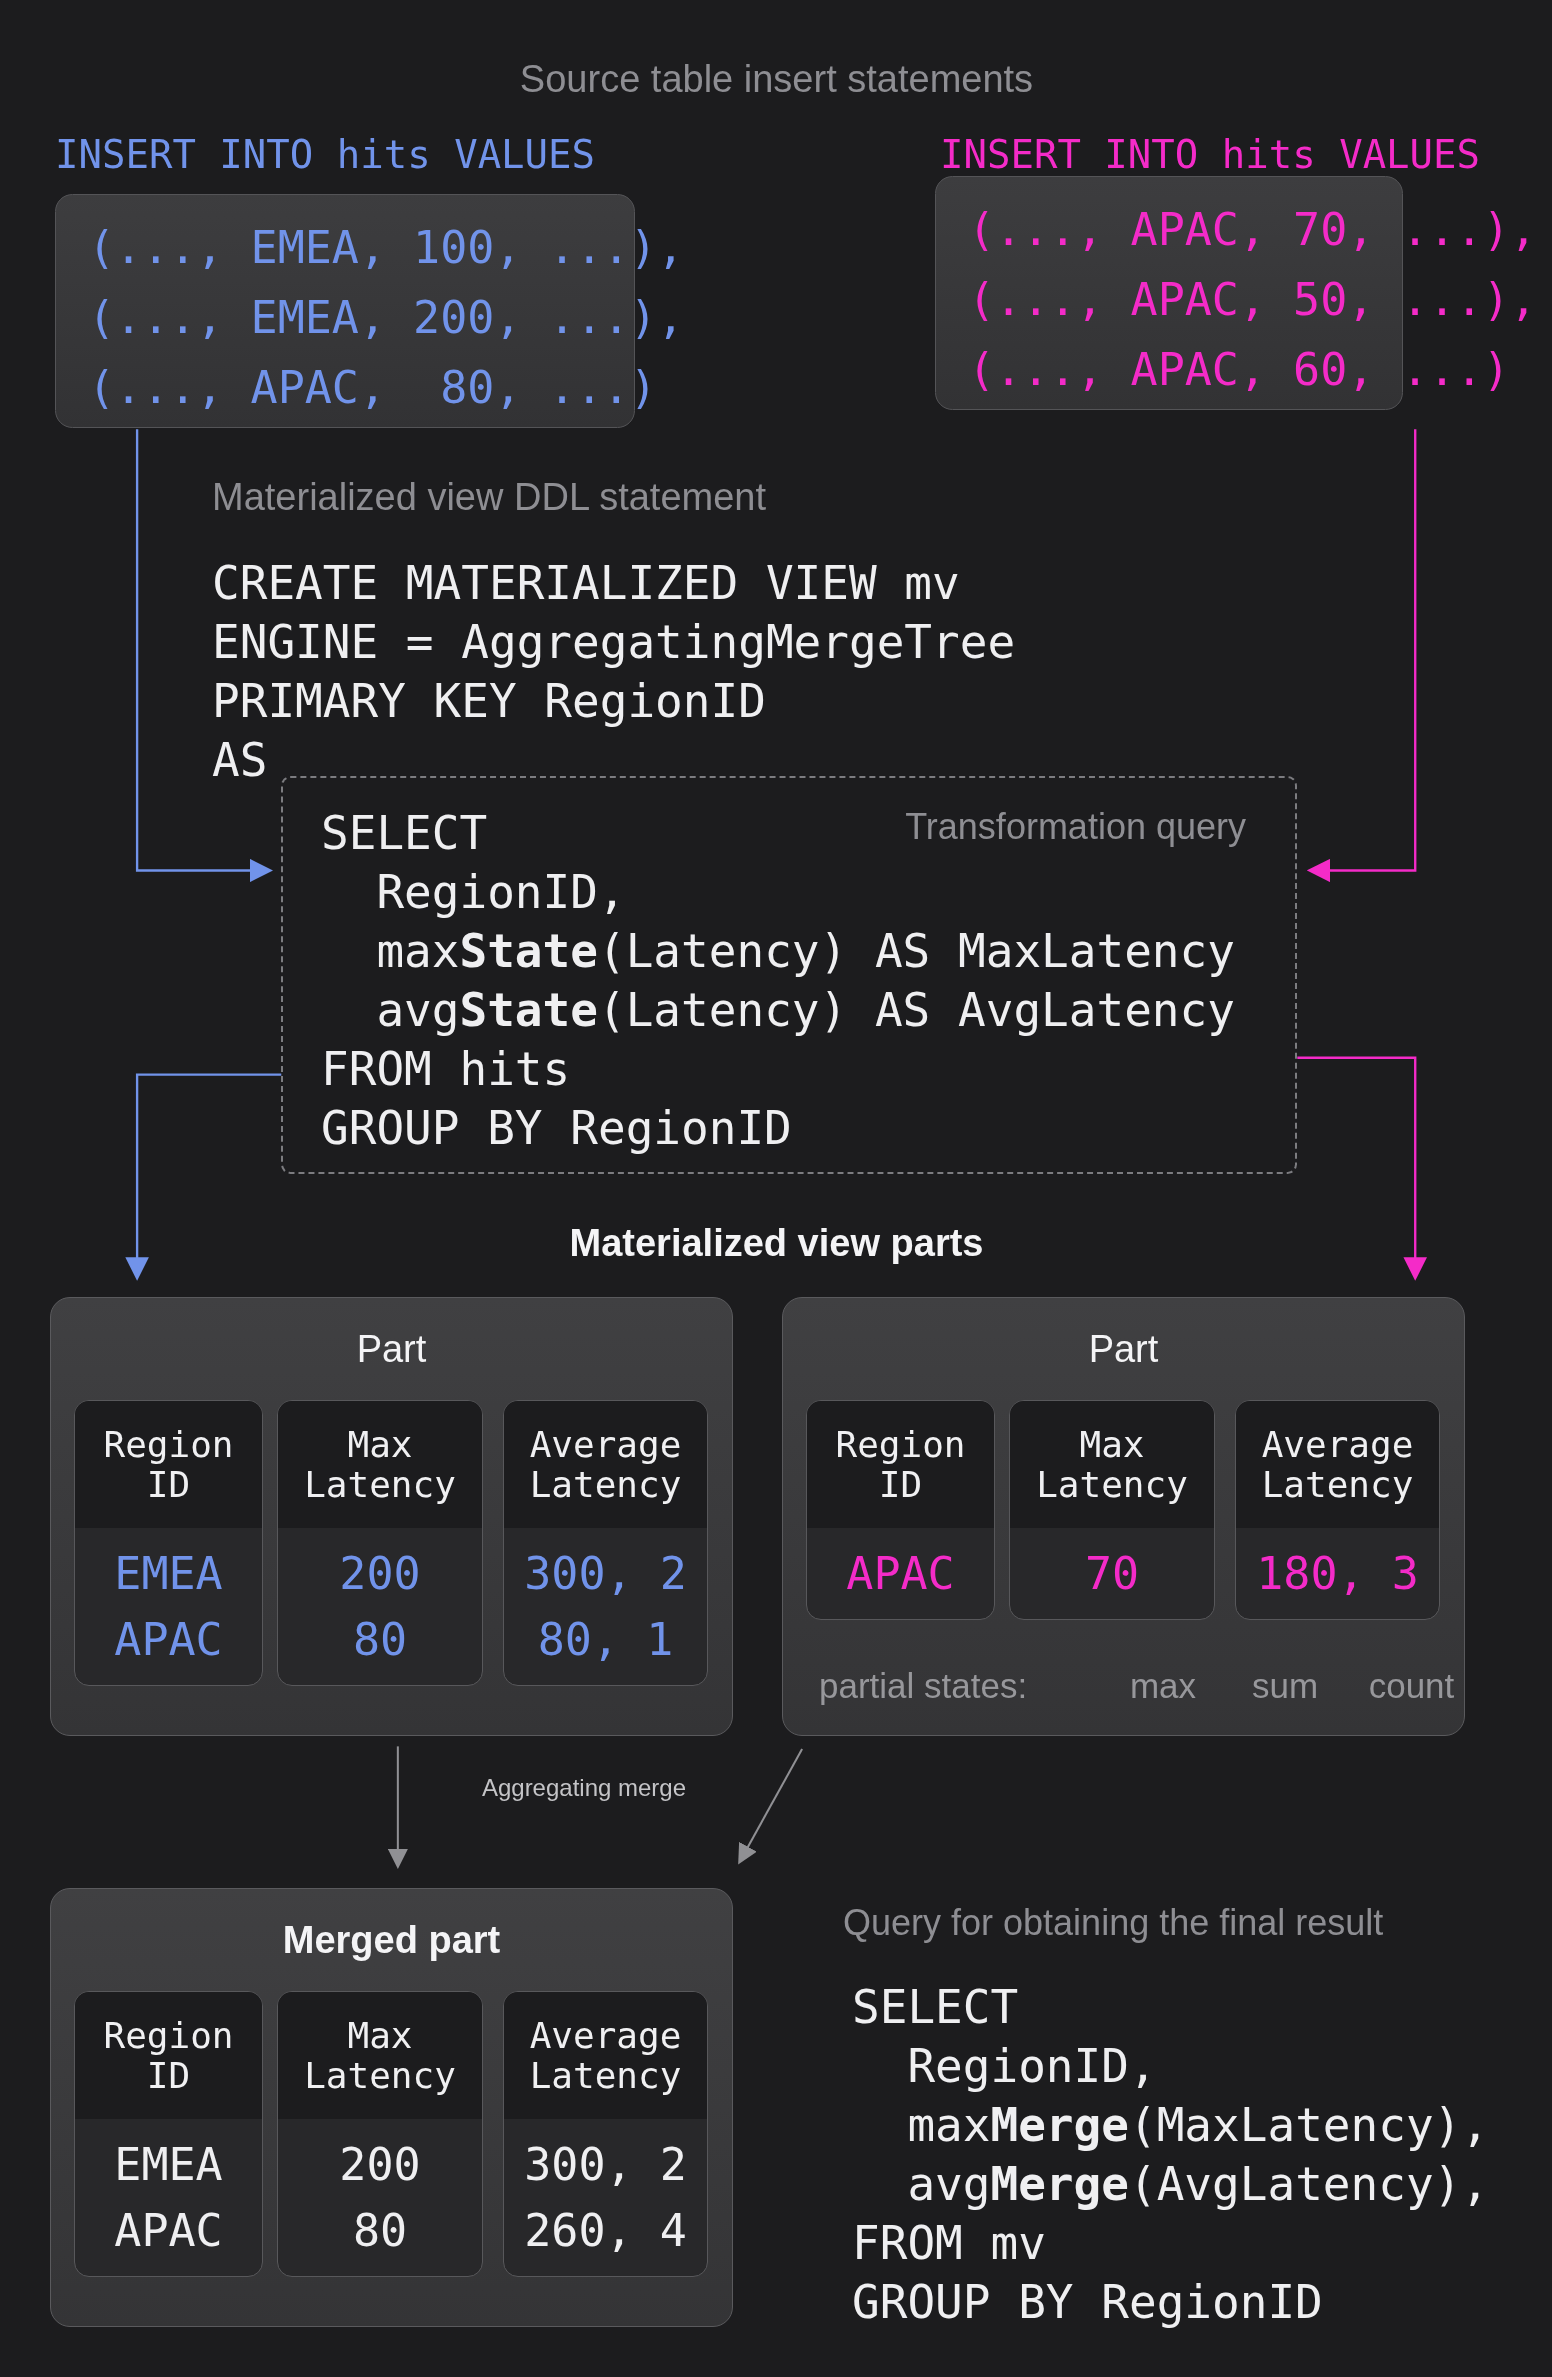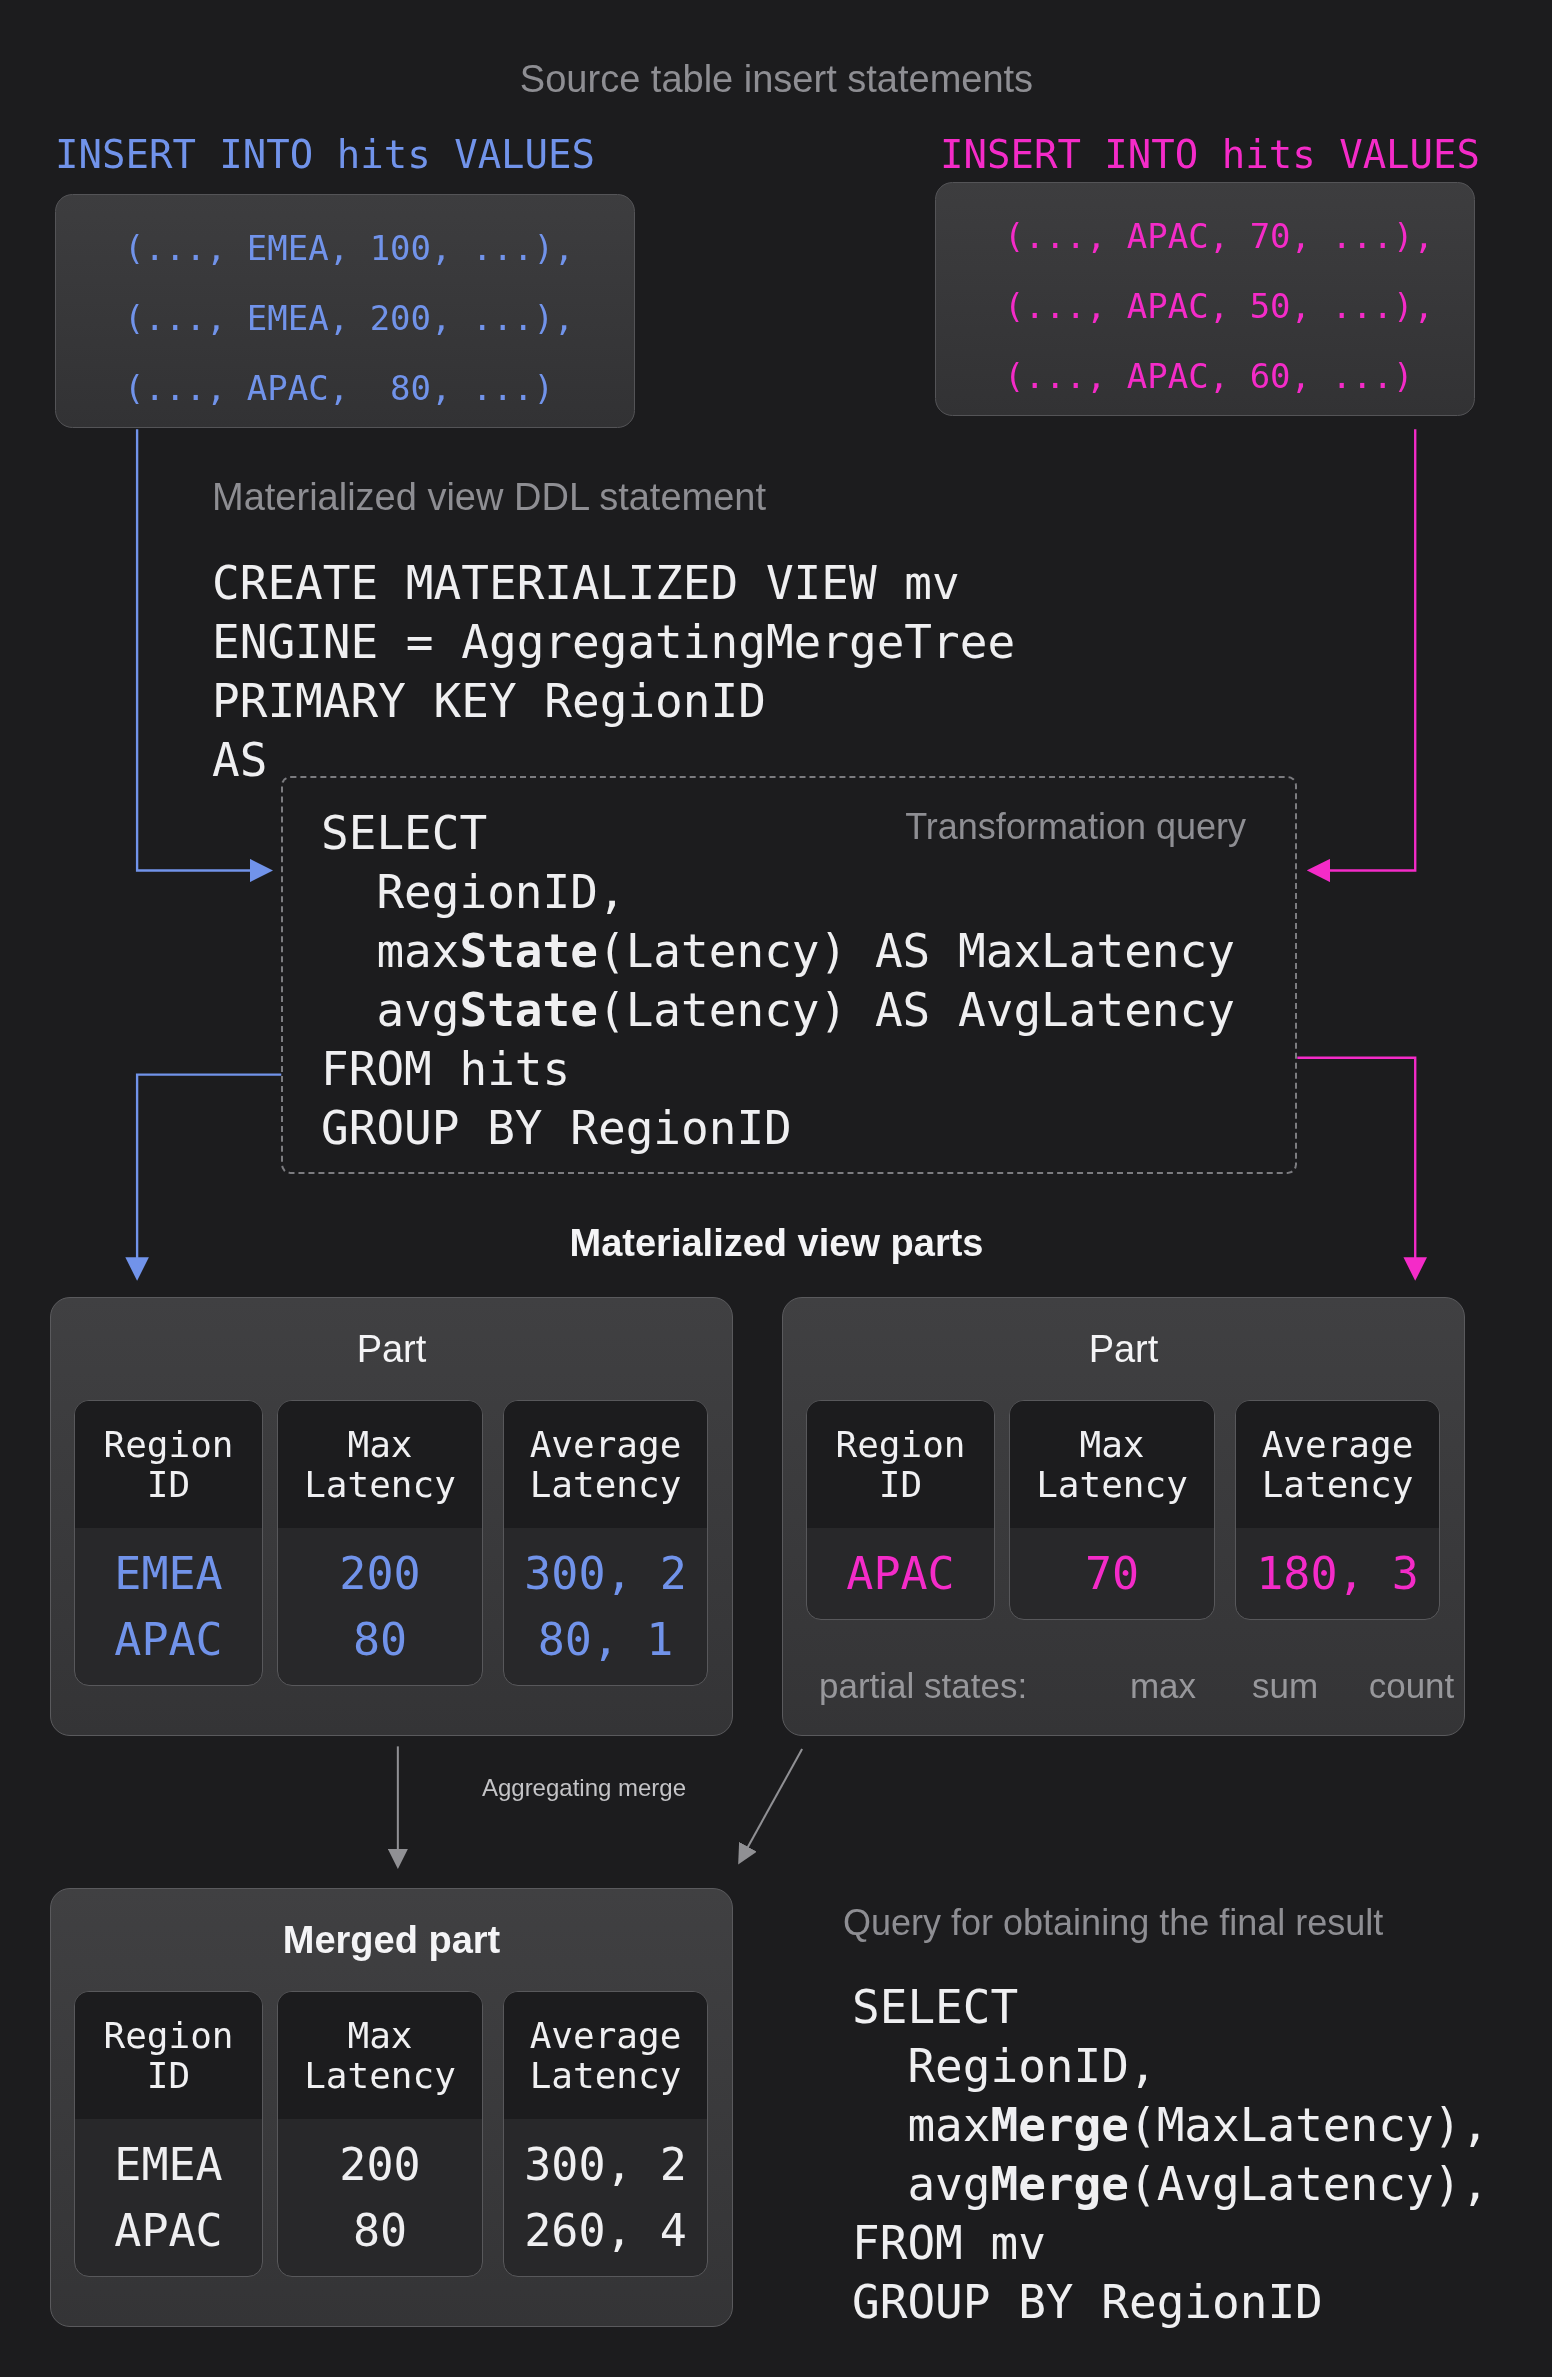--- a/index.html
+++ b/index.html
@@ -12,21 +12,21 @@
   .abs{position:absolute;}
   .sans{font-family:"Liberation Sans","DejaVu Sans",sans-serif;}
   .mono{font-family:"DejaVu Sans Mono","Liberation Mono",monospace;}
   .pre{white-space:pre;}
   .gray-heading{color:var(--grayhead);font-size:38px;}
   .center{text-align:center;}
   .blue{color:var(--blue);} .pink{color:var(--pink);} .white{color:var(--code);}
   
   .ibox{border-radius:17.5px;background:linear-gradient(180deg,#3D3D3F 0%,#323234 100%);
         border:1.3px solid #545457;box-sizing:border-box;padding:17.5px 0 0 32px;}
-  .ibox .code-line{font-size:34px;line-height:70px;margin-left:36px;}
+  .ibox .code-line{font-size:45px;line-height:70px;}
   .ins-label{font-size:39px;}
   
   .bigcode .code-line{font-size:46px;line-height:59px;color:var(--code);}
   .b{font-weight:700;}
   
   .dashed{border:2px dashed #7C7C80;border-radius:9.4px;box-sizing:border-box;}
   
   .pbox{width:683px;height:439px;border-radius:20px;box-sizing:border-box;
         background:linear-gradient(180deg,#404042 0%,#343436 100%);border:1.3px solid #5A5A5D;padding-left:37px;}
   .ptitle{position:absolute;left:0;top:30px;width:100%;text-align:center;
@@ -83,21 +83,21 @@
   <div class="abs gray-heading center" style="left:0;top:58px;width:1553px;">Source table insert statements</div>
 
   <div class="abs mono ins-label blue" style="left:55px;top:132px;">INSERT INTO hits VALUES</div>
   <div class="abs ibox" style="left:55px;top:194px;width:580px;height:234px;">
     <div class="mono code-line pre blue">(..., EMEA, 100, ...),</div>
     <div class="mono code-line pre blue">(..., EMEA, 200, ...),</div>
     <div class="mono code-line pre blue">(..., APAC,  80, ...)</div>
   </div>
 
   <div class="abs mono ins-label pink" style="left:940px;top:132px;">INSERT INTO hits VALUES</div>
-  <div class="abs ibox" style="left:935px;top:182px;width:540px;height:234px;">
+  <div class="abs ibox" style="left:935px;top:176px;width:468px;height:234px;">
     <div class="mono code-line pre pink">(..., APAC, 70, ...),</div>
     <div class="mono code-line pre pink">(..., APAC, 50, ...),</div>
     <div class="mono code-line pre pink">(..., APAC, 60, ...)</div>
   </div>
 
   <div class="abs gray-heading" style="left:212px;top:476px;">Materialized view DDL statement</div>
   <div class="abs mono bigcode" style="left:212px;top:554px;">
     <div class="code-line pre">CREATE MATERIALIZED VIEW mv</div>
     <div class="code-line pre">ENGINE = AggregatingMergeTree</div>
     <div class="code-line pre">PRIMARY KEY RegionID</div>

